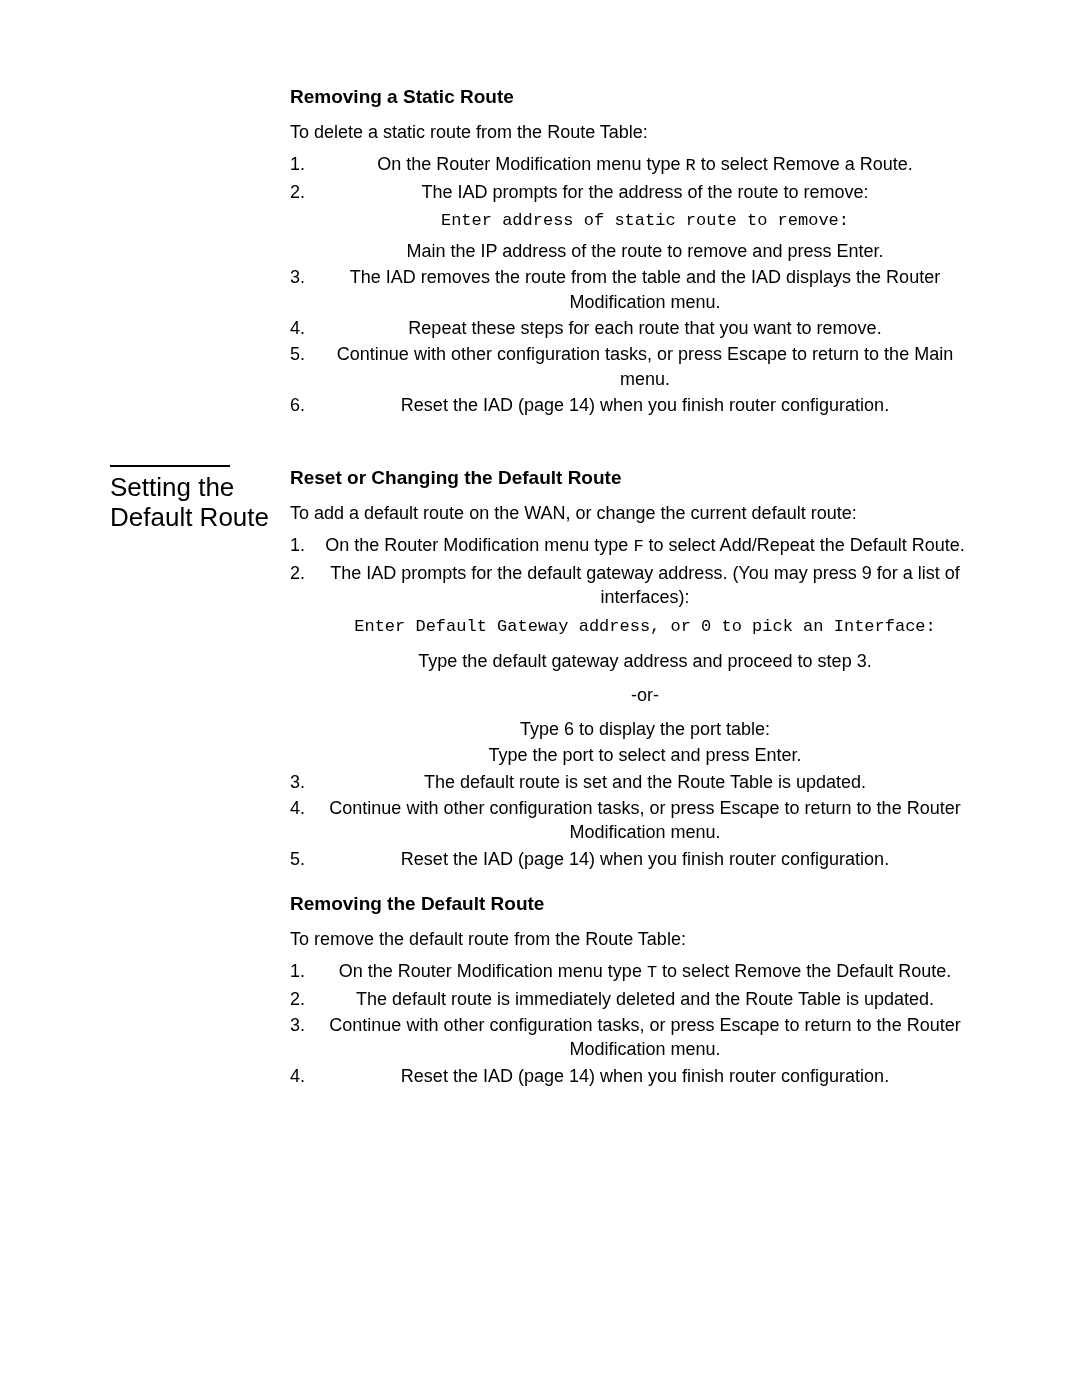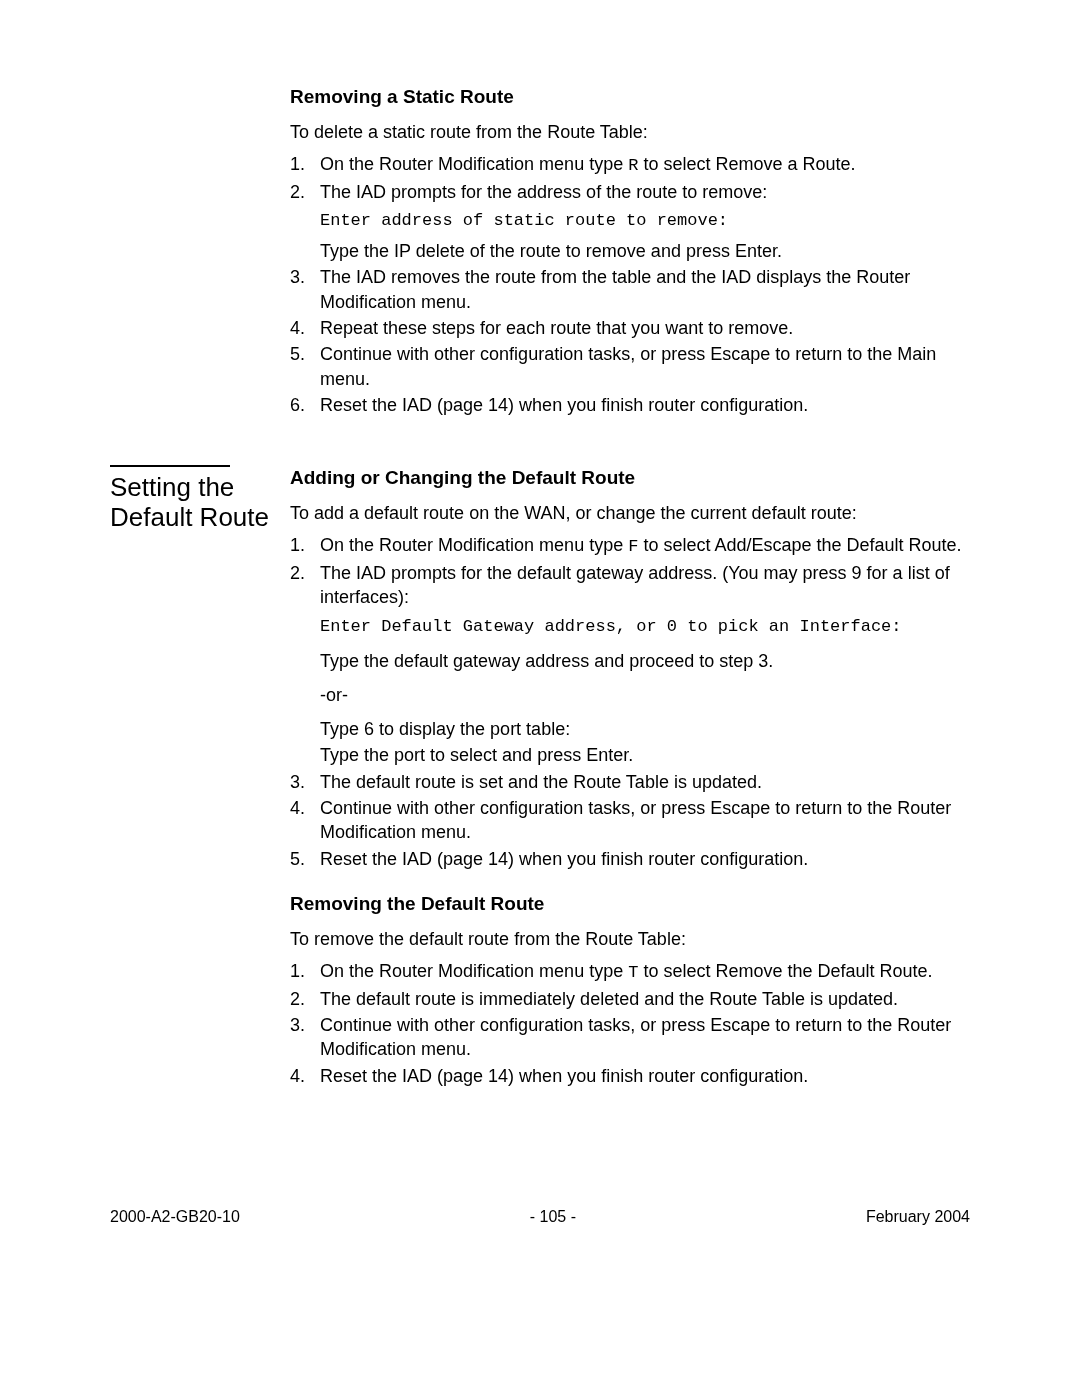--- a/index.html
+++ b/index.html
@@ -52,20 +52,21 @@
     margin: 0 0 20px 0;
     padding-left: 0;
     list-style: none;
     counter-reset: step;
   }
   ol.steps > li {
     counter-increment: step;
     position: relative;
     padding-left: 30px;
     margin-bottom: 2px;
+    text-align: center;
   }
   ol.steps > li::before {
     content: counter(step) ".";
     position: absolute;
     left: 0;
     top: 0;
   }
   .mono, code {
     font-family: "Courier New", Courier, monospace;
     font-size: 17px;
@@ -102,41 +103,41 @@
     <div class="maincol">
       <div class="subhead">Removing a Static Route</div>
       <div class="intro">To delete a static route from the Route Table:</div>
       <ol class="steps">
         <li>
           <span>On the Router Modification menu type </span><code>R</code><span> to select Remove a Route.</span>
         </li>
         <li>
           <div>The IAD prompts for the address of the route to remove:</div>
           <div class="mono">Enter address of static route to remove:</div>
-          <div>Type the IP delete of the route to remove and press Enter.</div>
+          <div>Main the IP address of the route to remove and press Enter.</div>
         </li>
         <li>The IAD removes the route from the table and the IAD displays the Router Modification menu.</li>
         <li>Repeat these steps for each route that you want to remove.</li>
         <li>Continue with other configuration tasks, or press Escape to return to the Main menu.</li>
         <li>Reset the IAD (page 14) when you finish router configuration.</li>
       </ol>
     </div>
   </div>
 
   <div class="row block">
     <div class="sidecol">
       <div class="rule"></div>
       <div class="sidetitle">Setting the Default Route</div>
     </div>
     <div class="maincol">
-      <div class="subhead">Adding or Changing the Default Route</div>
+      <div class="subhead">Reset or Changing the Default Route</div>
       <div class="intro">To add a default route on the WAN, or change the current default route:</div>
       <ol class="steps">
         <li>
-          <span>On the Router Modification menu type </span><code>F</code><span> to select Add/Escape the Default Route.</span>
+          <span>On the Router Modification menu type </span><code>F</code><span> to select Add/Repeat the Default Route.</span>
         </li>
         <li>
           <div>The IAD prompts for the default gateway address. (You may press 9 for a list of interfaces):</div>
           <div class="mono">Enter Default Gateway address, or 0 to pick an Interface:</div>
           <div class="sub">Type the default gateway address and proceed to step 3.</div>
           <div class="sub">-or-</div>
           <div class="sub">Type 6 to display the port table:</div>
           <div>Type the port to select and press Enter.</div>
         </li>
         <li>The default route is set and the Route Table is updated.</li>
@@ -150,19 +151,14 @@
         <li>
           <span>On the Router Modification menu type </span><code>T</code><span> to select Remove the Default Route.</span>
         </li>
         <li>The default route is immediately deleted and the Route Table is updated.</li>
         <li>Continue with other configuration tasks, or press Escape to return to the Router Modification menu.</li>
         <li>Reset the IAD (page 14) when you finish router configuration.</li>
       </ol>
     </div>
   </div>
 
-  <div class="footer">
-    <span>2000-A2-GB20-10</span>
-    <span>- 105 -</span>
-    <span>February 2004</span>
-  </div>
 
 </div>
 
 </body></html>

